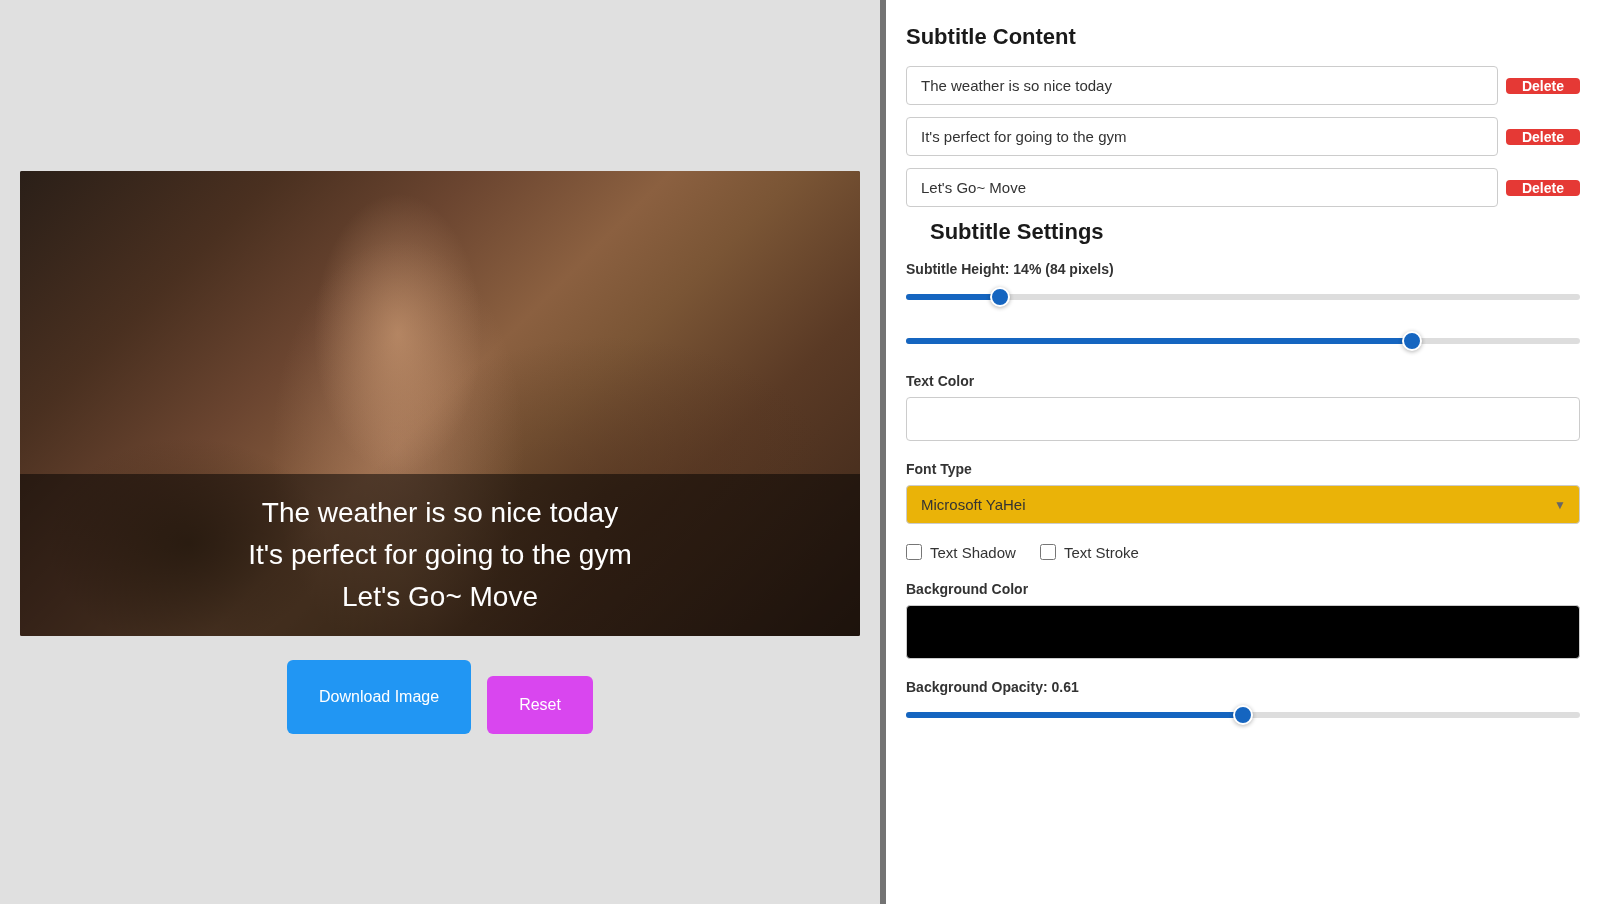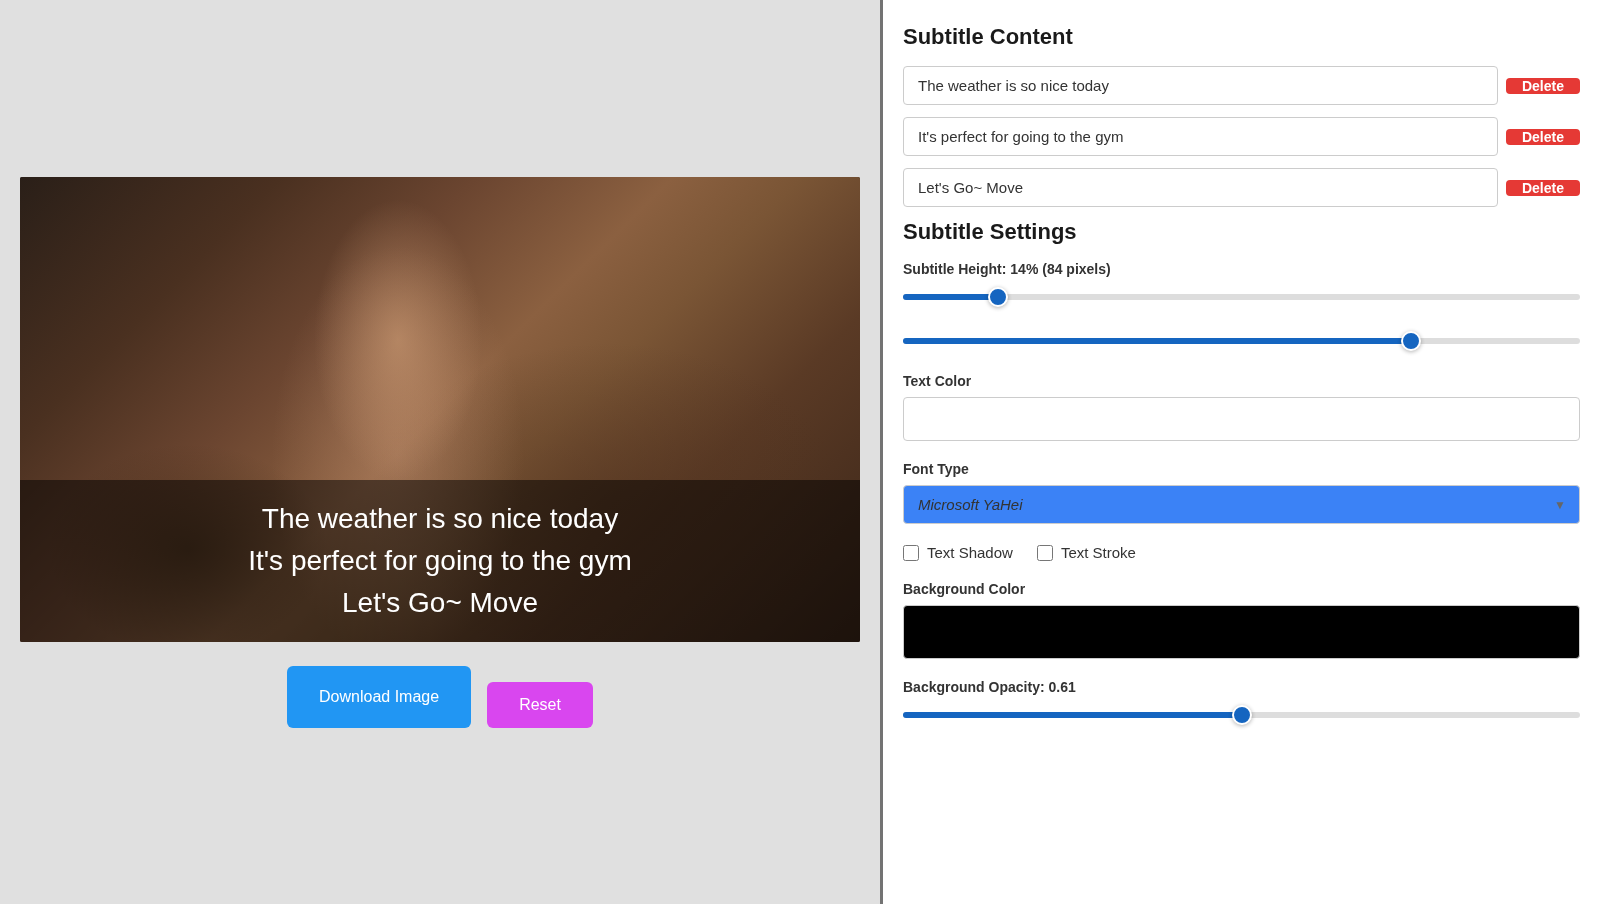--- a/index.html
+++ b/index.html
@@ -78,40 +78,40 @@
       text-shadow: none;
     }
 
     .button-row {
       display: flex;
       gap: 16px;
       margin-top: 24px;
     }
 
     .btn {
-      padding: 14px 32px;
+      padding: 20px 32px;
       border: none;
       border-radius: 6px;
       font-size: 16px;
       font-weight: 500;
       cursor: pointer;
       color: #fff;
     }
 
     .btn-blue { background: #2196F3; }
     .btn-green { background: #4CAF50; }
     .btn-red { background: #d946ef; margin-top: 16px; }
 
     
     .right-panel {
       flex: 1;
       background: #ffffff;
       overflow-y: auto;
       padding: 24px 20px;
-      border-left: 3px solid #737373;
+      border-left: 6px solid #737373;
     }
 
     .section-title {
       font-size: 22px;
       font-weight: 700;
       color: #1a1a1a;
       margin-bottom: 16px;
     }
 
     .subtitle-input-row {
@@ -153,20 +153,21 @@
       font-weight: 600;
       cursor: pointer;
       margin-bottom: 28px;
     }
 
     .settings-title {
       font-size: 22px;
       font-weight: 700;
       color: #1a1a1a;
       margin-bottom: 16px;
+      margin-left: 24px;
     }
 
     .setting-row {
       margin-bottom: 20px;
     }
 
     .setting-label {
       font-size: 14px;
       color: #333;
       margin-bottom: 8px;
@@ -212,24 +213,23 @@
       cursor: pointer;
     }
 
     .font-type-select {
       width: 100%;
       padding: 10px 14px;
       border: 1px solid #ccc;
       border-radius: 4px;
       font-size: 15px;
       color: #333;
-      background: #3b82f6;
+      background: #eab308;
       cursor: pointer;
       appearance: none;
-      font-style: italic;
     }
 
     .select-wrapper {
       position: relative;
     }
 
     .select-wrapper::after {
       content: '▼';
       position: absolute;
       right: 14px;
@@ -242,21 +242,21 @@
 
     .checkbox-row {
       display: flex;
       align-items: center;
       gap: 24px;
       margin-bottom: 20px;
     }
 
     .checkbox-item {
       display: flex;
-      align-items: flex-end;
+      align-items: flex-start;
       gap: 8px;
       font-size: 15px;
       color: #333;
     }
 
     .checkbox-item input[type="checkbox"] {
       width: 16px;
       height: 16px;
       cursor: pointer;
     }

